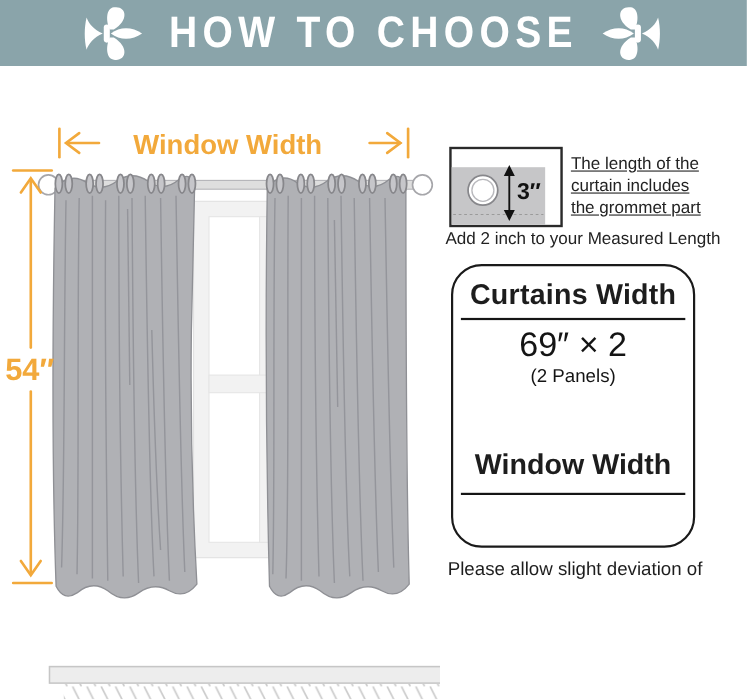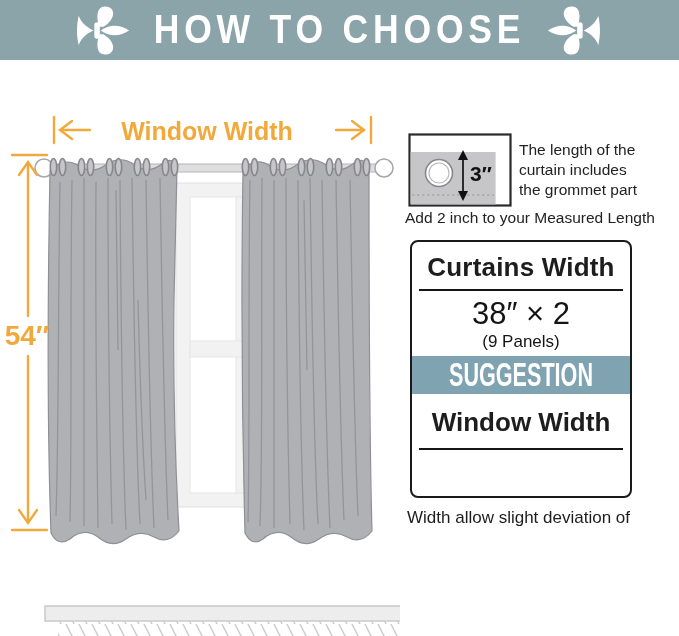--- a/index.html
+++ b/index.html
@@ -22,30 +22,30 @@
   .fleur{position:absolute;top:3px;width:55px;height:55px;}
   .fleur svg{width:100%;height:100%;fill:#ffffff;}
   .fleur-left{left:76px;transform:rotate(90deg);}
   .fleur-right{left:546px;transform:rotate(-90deg);}
   
   .scene{position:absolute;left:0;top:100px;width:400px;height:536px;}
   
   .grommet-svg{position:absolute;left:408px;top:133px;width:104px;height:74px;}
   .grommet-note{
     position:absolute;left:519px;top:140px;width:132px;
-    font-size:15.5px;line-height:1.28;color:#222;
+    font-size:15.5px;line-height:1.28;color:#222;text-decoration:underline;
   }
   .add-note{
     position:absolute;left:405px;top:209px;width:270px;
     font-size:15.5px;color:#222;white-space:nowrap;
   }
   
   .size-box{
     position:absolute;left:410px;top:240px;width:222px;height:258px;
-    border:2.5px solid #1a1a1a;border-radius:8px;box-sizing:border-box;
+    border:2.5px solid #1a1a1a;border-radius:28px;box-sizing:border-box;
     background:#ffffff;
   }
   .size-box .row{position:absolute;left:0;width:100%;text-align:center;}
   .cw-header{top:10px;font-size:26px;font-weight:bold;letter-spacing:0.2px;}
   .divider{position:absolute;left:7px;right:7px;border-top:2px solid #151515;}
   .div1{top:47px;}
   .div2{top:206px;}
   .cw-value{top:54px;font-size:31px;font-weight:normal;color:#141414;}
   .panels-note{top:90px;font-size:17px;color:#141414;}
   .suggestion-band{
@@ -211,26 +211,23 @@
     <path d="M55,68 L50,58 L60,58 Z" fill="#111111"></path>
     <text x="62" y="48" font-size="21" font-weight="bold" fill="#111111">3″</text>
   </svg>
 
   <div class="grommet-note">The length of the curtain includes the grommet part</div>
   <div class="add-note">Add 2 inch to your Measured Length</div>
 
   <div class="size-box">
     <div class="row cw-header">Curtains Width</div>
     <div class="divider div1"></div>
-    <div class="row cw-value">38″ × 2</div>
-    <div class="row panels-note">(9 Panels)</div>
-    <div class="suggestion-band">
-      <span class="suggestion-label">SUGGESTION</span>
-    </div>
+    <div class="row cw-value">69″ × 2</div>
+    <div class="row panels-note">(2 Panels)</div>
     <div class="row ww-header">Window Width</div>
     <div class="divider div2"></div>
   </div>
 
   <div class="footnote">
-    <div>Width allow slight deviation of</div>
+    <div>Please allow slight deviation of</div>
   </div>
 
 </div>
 
 </body></html>

